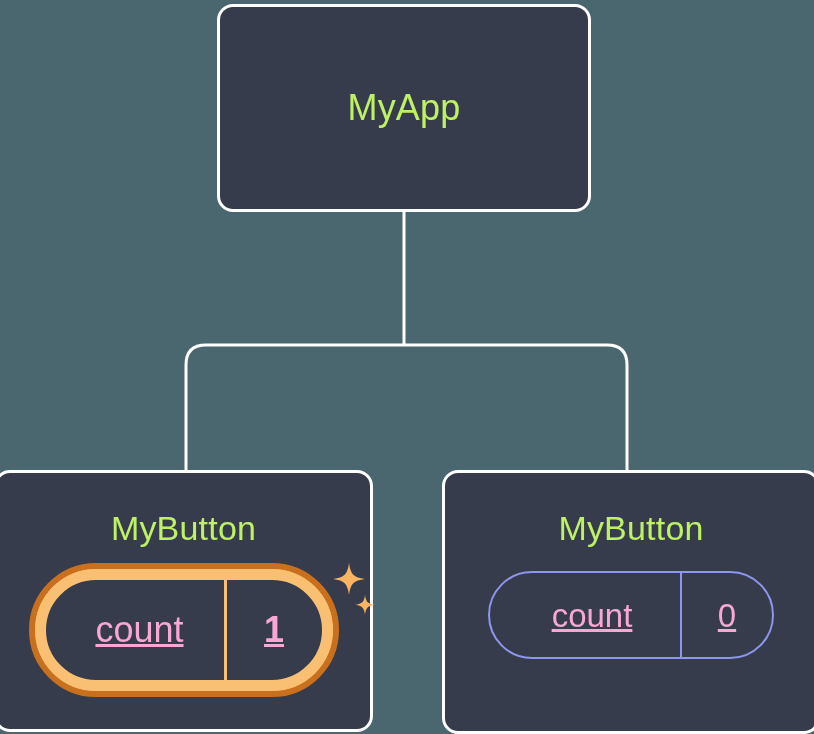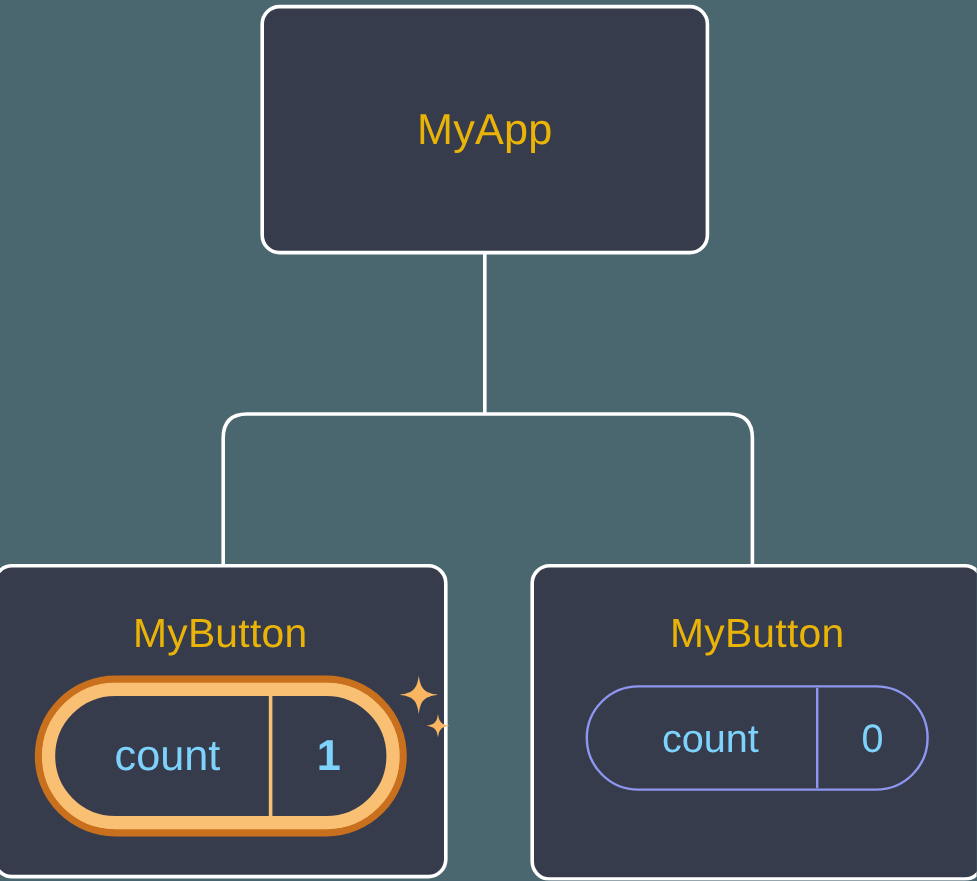--- a/index.html
+++ b/index.html
@@ -58,21 +58,21 @@
   }
   .node-child-right {
     left: 442px;
     top: 470px;
     width: 378px;
     height: 264px;
     padding-top: 38px;
   }
 
   .node-title {
-    color: #eab308;
+    color: #bef264;
     font-size: 34px;
     font-weight: 400;
     letter-spacing: 0.2px;
     line-height: 1;
   }
   .node-root .node-title {
     font-size: 36px;
   }
 
   
@@ -90,23 +90,24 @@
     height: 88px;
     border: 2px solid #8e96f0;
     border-radius: 999px;
     overflow: hidden;
   }
   .pill-key,
   .pill-val {
     display: flex;
     align-items: center;
     justify-content: center;
-    color: #7dd3fc;
+    color: #f9a8d4;
     font-size: 33px;
     line-height: 1;
+    text-decoration: underline;
   }
   .pill-key {
     width: 176px;
     padding-left: 14px;
   }
   .pill-val {
     width: 90px;
     border-left: 2px solid #8e96f0;
   }
 

